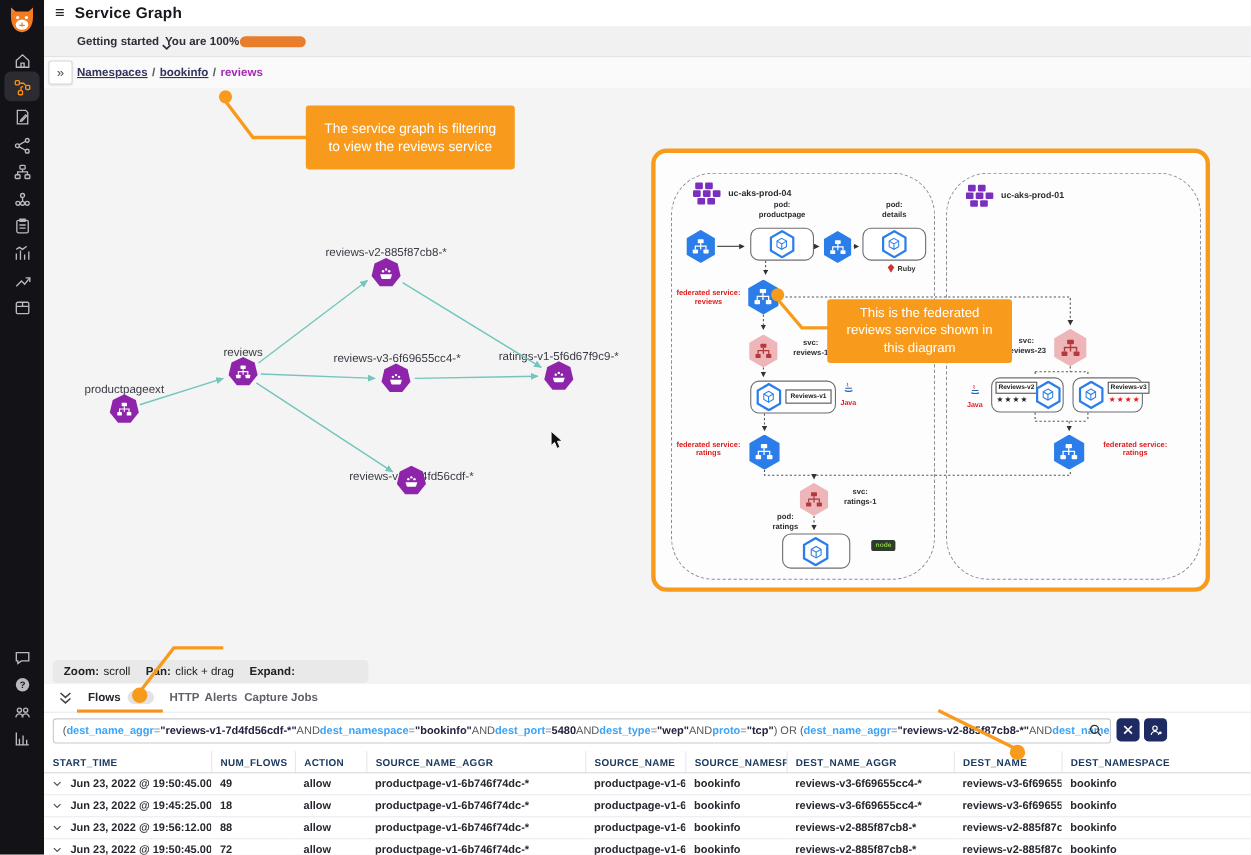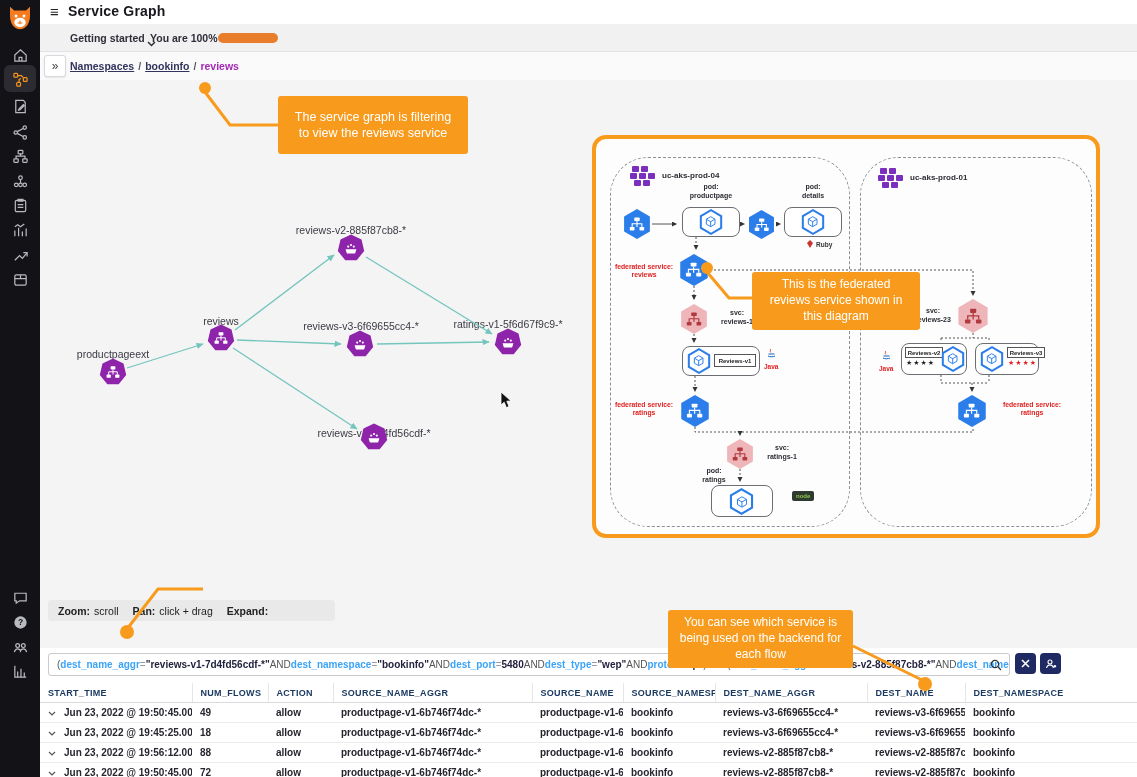--- a/index.html
+++ b/index.html
@@ -522,36 +522,48 @@
   <g fill="#F89B1C">
     <circle cx="205" cy="88" r="6"></circle>
     <circle cx="707" cy="268" r="6"></circle>
     <circle cx="127" cy="632" r="7"></circle>
     <circle cx="925" cy="684" r="7"></circle>
   </g>
 </svg>
 
 <div class="callout" style="left:752px;top:272px;width:168px;height:58px;font-size:12px">This is the federated reviews service shown in this diagram</div>
 <div class="callout" style="left:278px;top:96px;width:190px;height:58px">The service graph is filtering to view the reviews service</div>
-<div class="callout" style="left:668px;top:610px;width:185px;height:58px;font-size:12px">You can see which service is being used on the backend for each flow</div>
 
 <div class="hintbar">
   <b>Zoom:</b>
       <span>scroll</span>
   <span style="width:6px"></span>
   <b>Pan:</b>
       <span>click + drag</span>
   <span style="width:6px"></span>
   <b>Expand:</b>
 </div>
 
 <svg class="cursor" width="14" height="18" viewBox="0 0 14 18">
       <path d="M1 0 L1 13 L4.2 10.2 L6.4 15.6 L9 14.5 L6.8 9.2 L11 9 Z" fill="#111" stroke="#fff" stroke-width=".8"></path>
     </svg>
 
+<div class="tabsrow">
+  <div class="collapse-ic"><svg width="11" height="12" viewBox="0 0 11 12">
+          <path d="M1 1l4.5 4L10 1M1 6l4.5 4L10 6" fill="none" stroke="#444" stroke-width="1.4"></path>
+        </svg></div>
+  <div class="tab tab-flows">
+        <span>Flows</span>
+        <span class="tab-badge">20</span>
+      </div>
+  <div class="tab" style="left:114px">HTTP</div>
+  <div class="tab" style="left:146px">Alerts</div>
+  <div class="tab" style="left:182px">Capture Jobs</div>
+  <div class="tab-underline"></div>
+</div>
 
 <div class="filterrow">
   <div class="filterbox">
 
   <span class="tok-p">(</span>
         <span class="tok-f">dest_name_aggr</span>
         <span class="tok-o"> = </span>
         <span class="tok-v">"reviews-v1-7d4fd56cdf-*"</span>
         <span class="tok-p"> AND </span>
         <span class="tok-f">dest_namespace</span>

